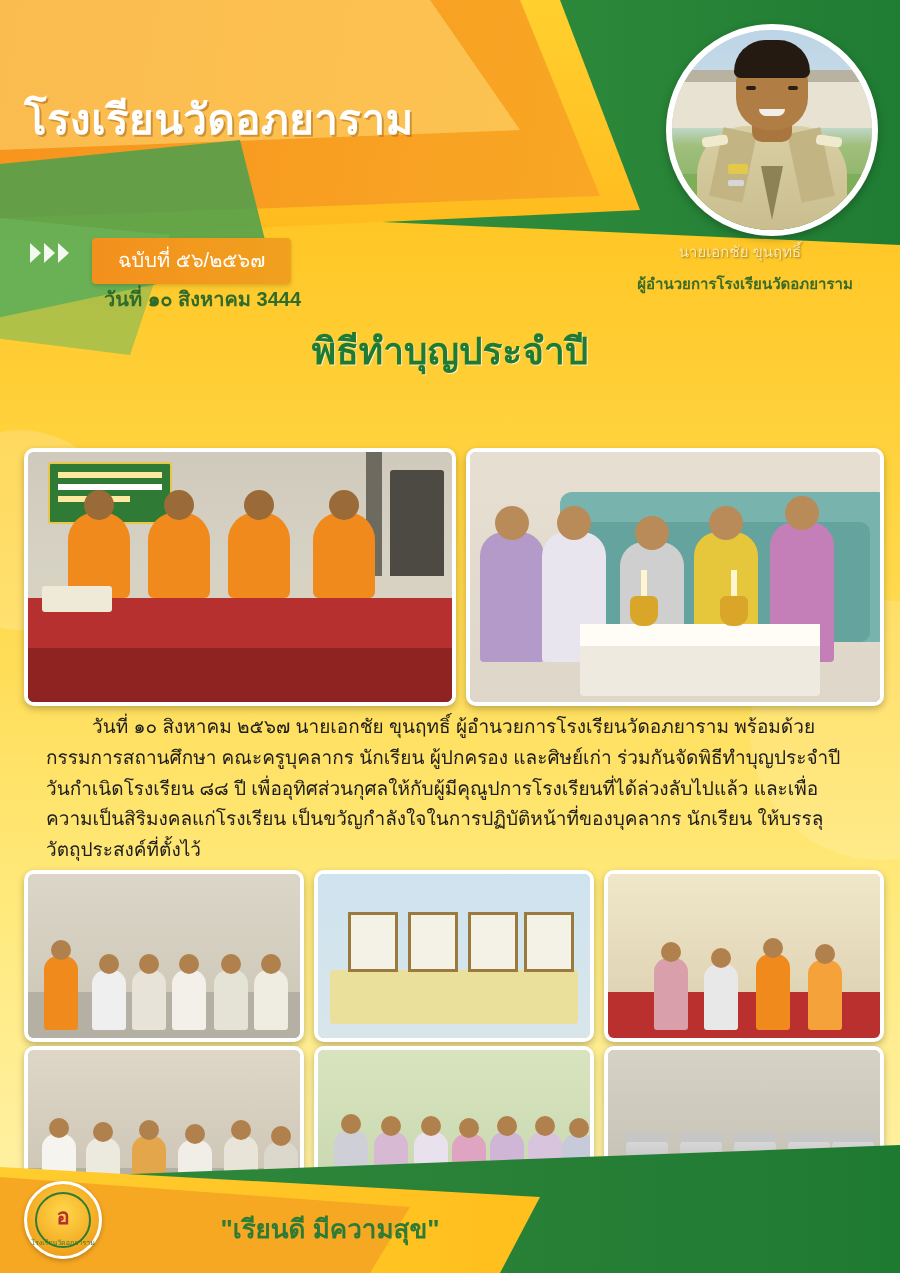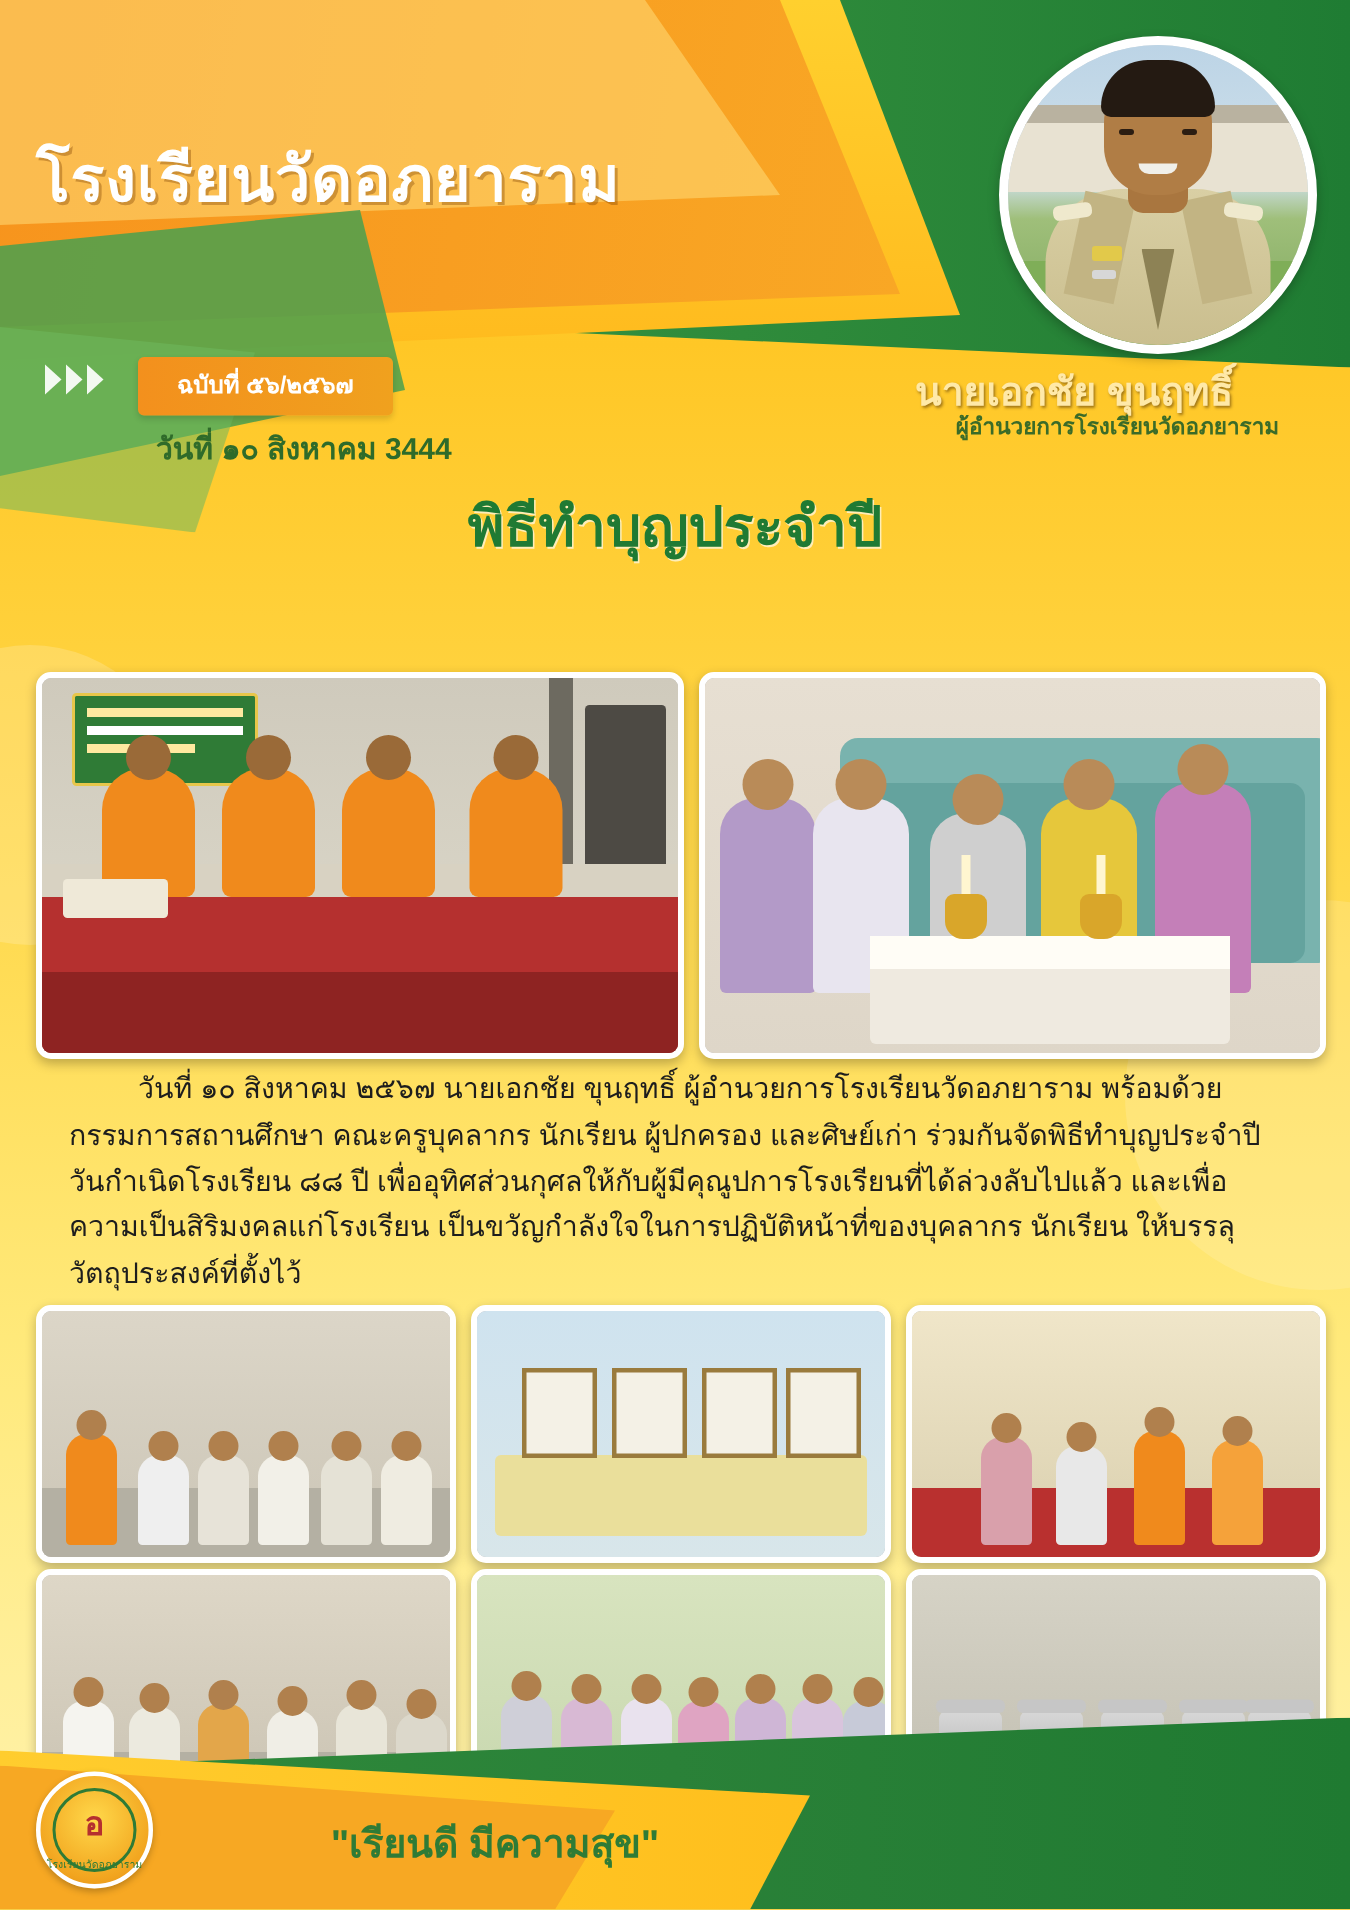--- a/index.html
+++ b/index.html
@@ -80,21 +80,21 @@
   }
   .office-name{
     position:absolute;left:26px;top:152px;
     font-size:19px;color:#fdfbe6;
     text-shadow:1px 1px 0 rgba(120,60,0,.25);
     white-space:nowrap;
   }
   .issue-bar{
     position:absolute;left:92px;top:238px;
     background:linear-gradient(90deg,#f3901d 0%, #f0a11e 100%);
-    color:#fff;font-size:16px;font-weight:bold;
+    color:#fff;font-size:20px;font-weight:normal;
     padding:6px 26px 8px 26px;
     border-radius:4px;
     box-shadow:0 2px 4px rgba(0,0,0,.15);
     white-space:nowrap;
   }
   .issue-date{
     position:absolute;left:104px;top:283px;
     font-size:20px;font-weight:bold;color:#2f6b2a;
     white-space:nowrap;
   }
@@ -134,22 +134,22 @@
   .dir-badge2{position:absolute;left:56px;bottom:44px;width:16px;height:6px;background:#d7d7d7;border-radius:2px;}
   .dir-epL{position:absolute;left:30px;bottom:84px;width:26px;height:10px;background:#efe9cd;border-radius:4px;transform:rotate(-8deg);}
   .dir-epR{position:absolute;right:30px;bottom:84px;width:26px;height:10px;background:#efe9cd;border-radius:4px;transform:rotate(8deg);}
   .dir-neck{position:absolute;left:50%;bottom:88px;transform:translateX(-50%);width:40px;height:34px;background:#a9763f;border-radius:10px;}
   .dir-head{position:absolute;left:50%;bottom:100px;transform:translateX(-50%);width:72px;height:84px;background:#b07d45;border-radius:38px 38px 34px 34px;}
   .dir-hair{position:absolute;left:50%;bottom:152px;transform:translateX(-50%);width:76px;height:38px;background:#241a12;border-radius:38px 38px 8px 8px;}
   .dir-eyeL{position:absolute;left:74px;bottom:140px;width:10px;height:4px;background:#2b1d12;border-radius:2px;}
   .dir-eyeR{position:absolute;right:74px;bottom:140px;width:10px;height:4px;background:#2b1d12;border-radius:2px;}
   .dir-mouth{position:absolute;left:50%;bottom:114px;transform:translateX(-50%);width:26px;height:7px;background:#f0efe9;border-radius:0 0 13px 13px;}
   .director-name{
-    position:absolute;right:30px;top:240px;width:260px;
-    font-size:26px;font-weight:bold;color:#ffe9a8;
+    position:absolute;right:30px;top:240px;width:260px;text-align:center;
+    font-size:15px;font-weight:normal;color:#ffe9a8;
     text-shadow:1px 1px 2px rgba(60,30,0,.5);
     white-space:nowrap;
   }
   .director-role{
     position:absolute;right:20px;top:272px;width:270px;text-align:center;
     font-size:15px;color:#3b6b28;font-weight:bold;
     white-space:nowrap;
   }
   
   .headline{

